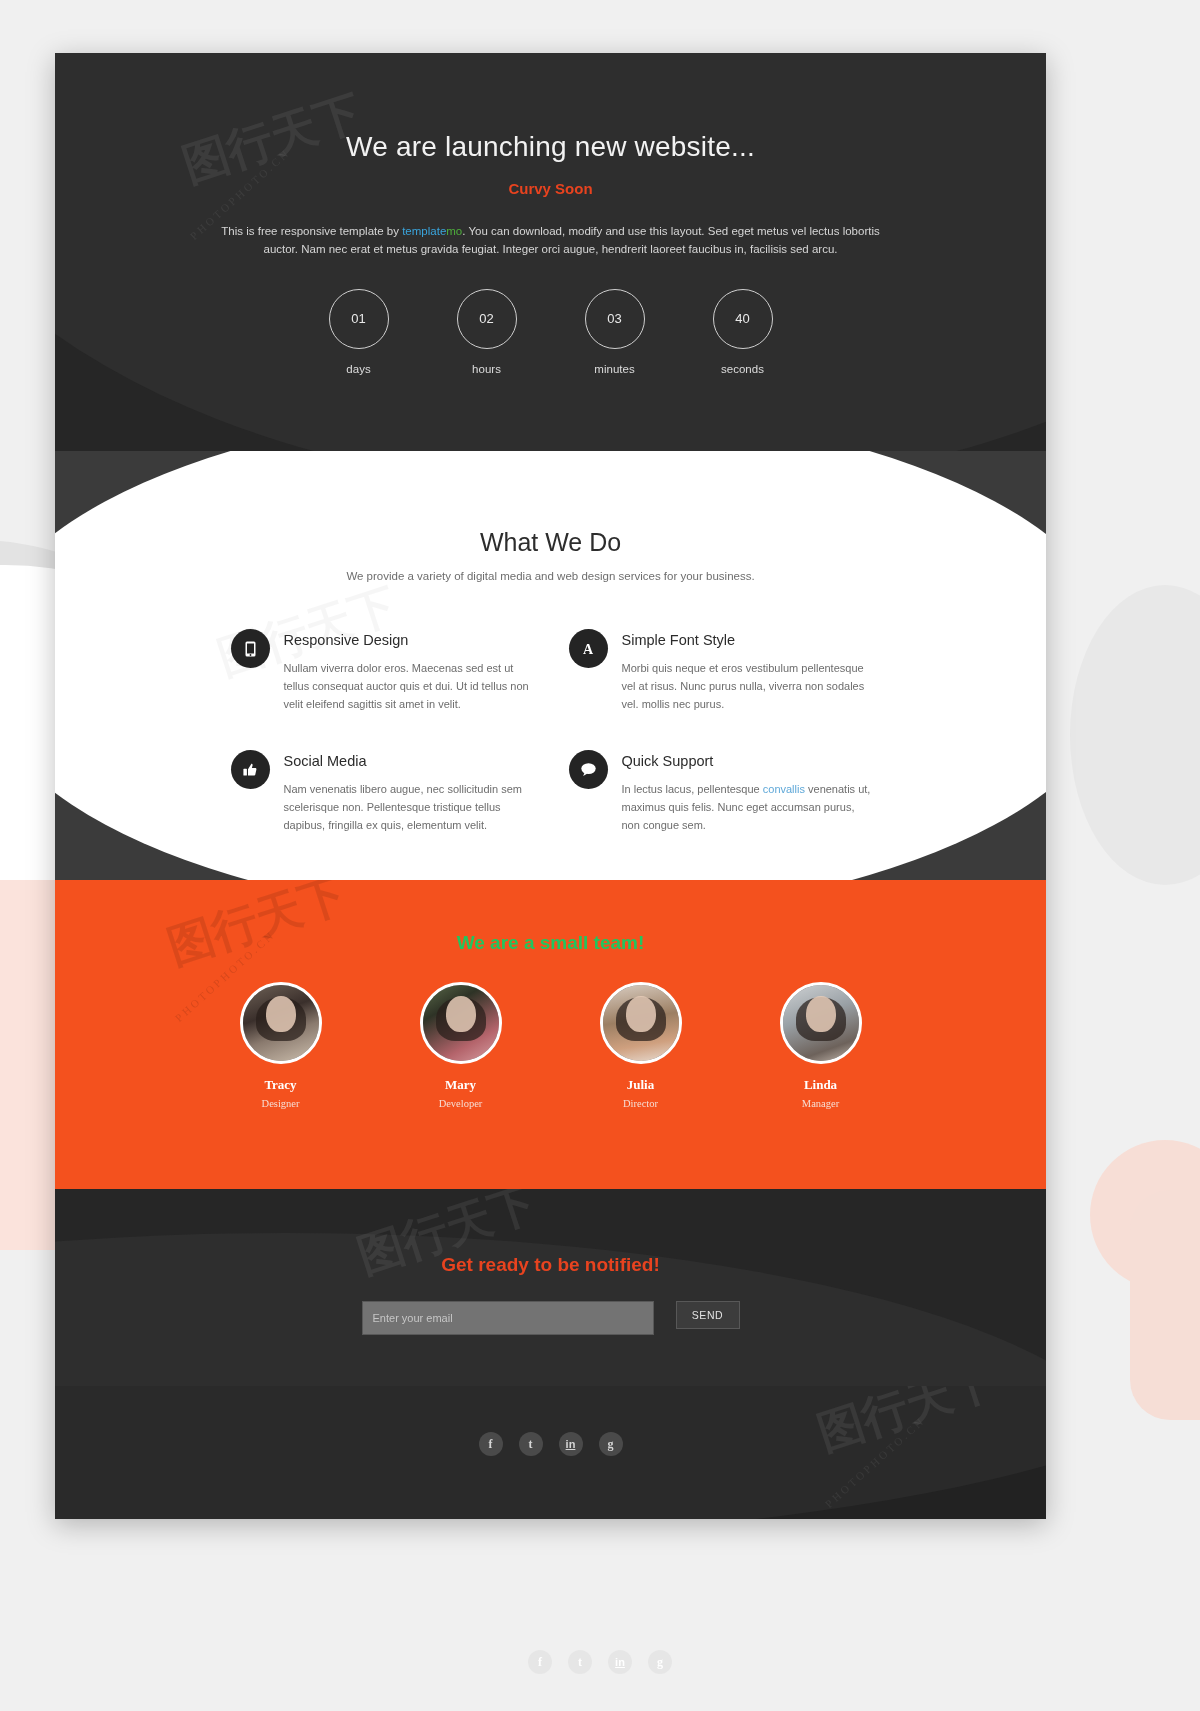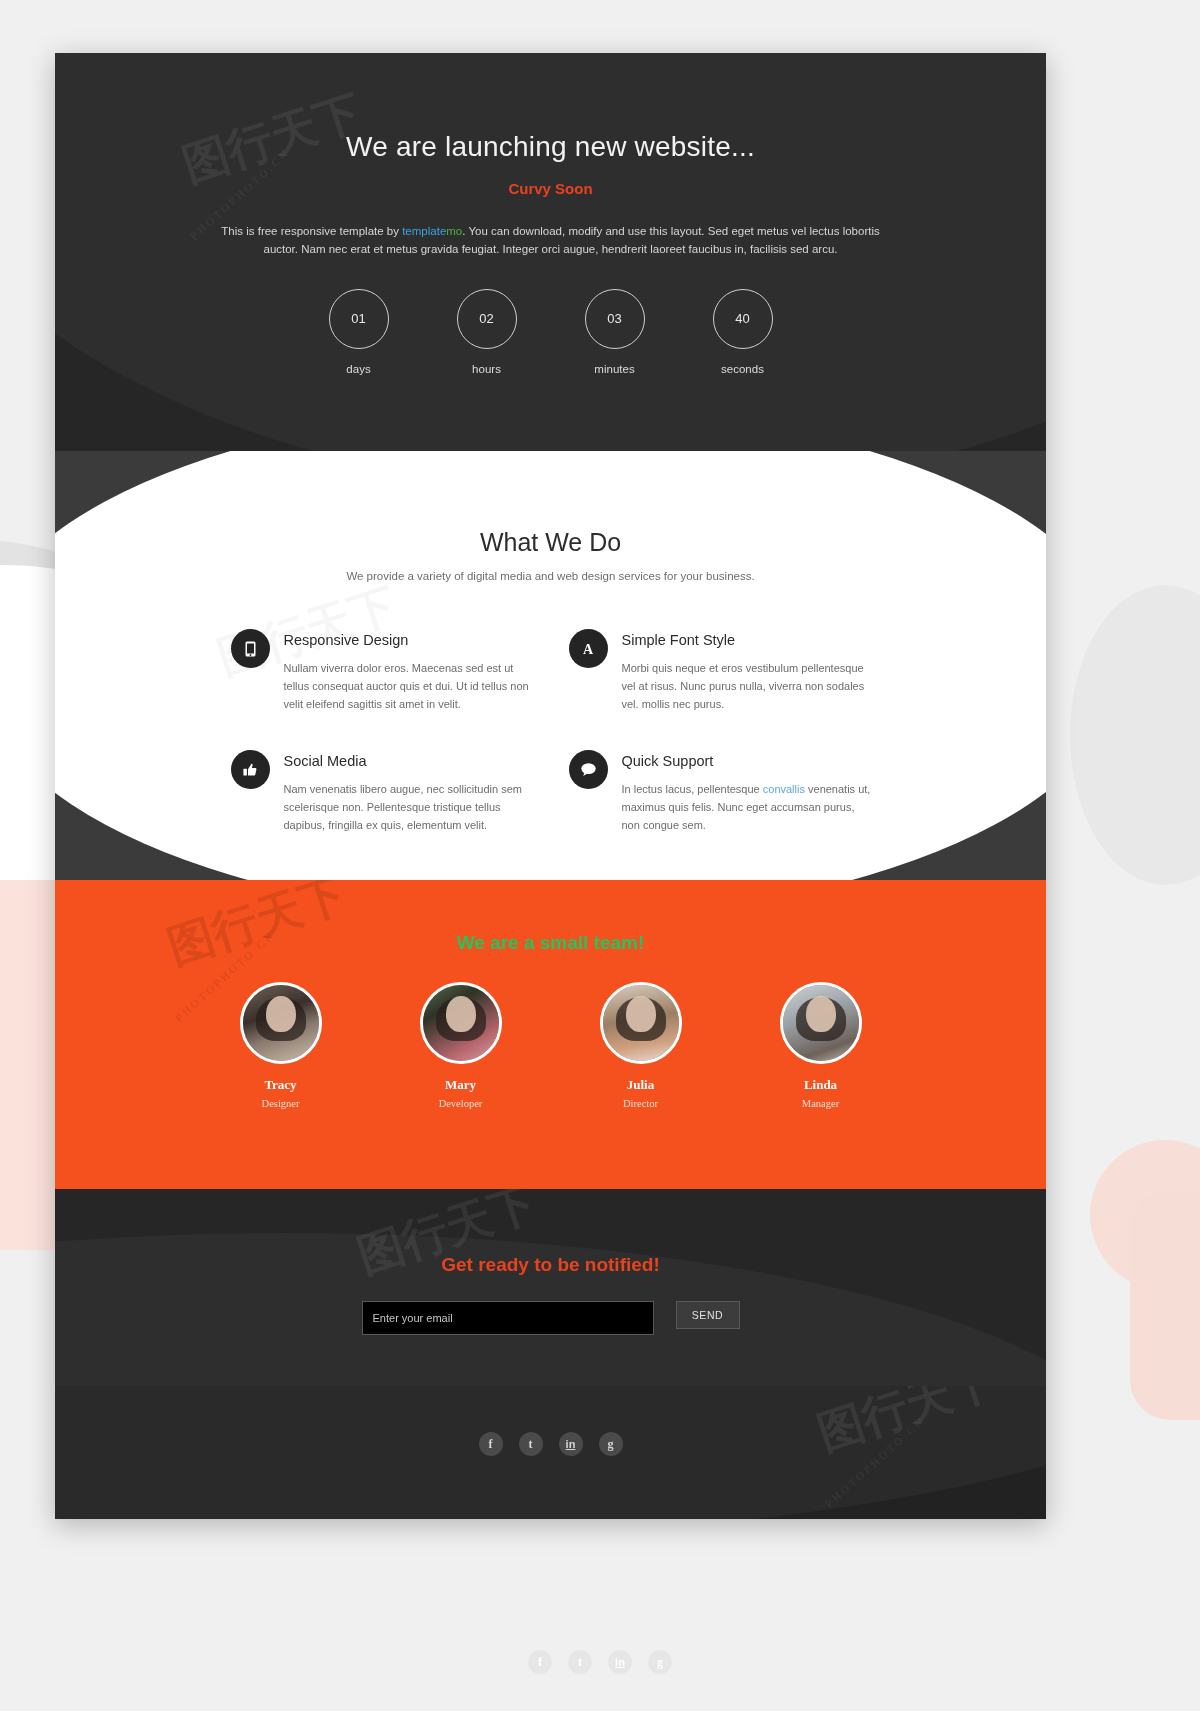--- a/index.html
+++ b/index.html
@@ -164,21 +164,21 @@
     border-radius:50%;background:#2e2e2e;
   }
   .notify-inner{position:relative;z-index:3;padding-top:56px;text-align:center;}
   .notify-inner h3{
     margin:9px;font-size:19px;font-weight:700;color:#e8431f;
   }
   .notify-form{
     margin:25px auto 0;display:flex;justify-content:center;gap:22px;
   }
   .email-input{
-    width:292px;height:28px;border:1px solid #585858;background:#000000;
+    width:292px;height:28px;border:1px solid #585858;background:#737373;
     color:#cfcfcf;font-size:11px;padding:16px 10px;
     font-family:"Liberation Sans", sans-serif;outline:none;box-sizing:border-box;
   }
   .email-input::placeholder{color:#c6c6c6;}
   .send-btn{
     width:64px;height:28px;background:#3c3c3c;border:1px solid #585858;
     color:#e2e2e2;font-size:10.5px;letter-spacing:.6px;cursor:pointer;
     font-family:"Liberation Sans", sans-serif;
   }
 

